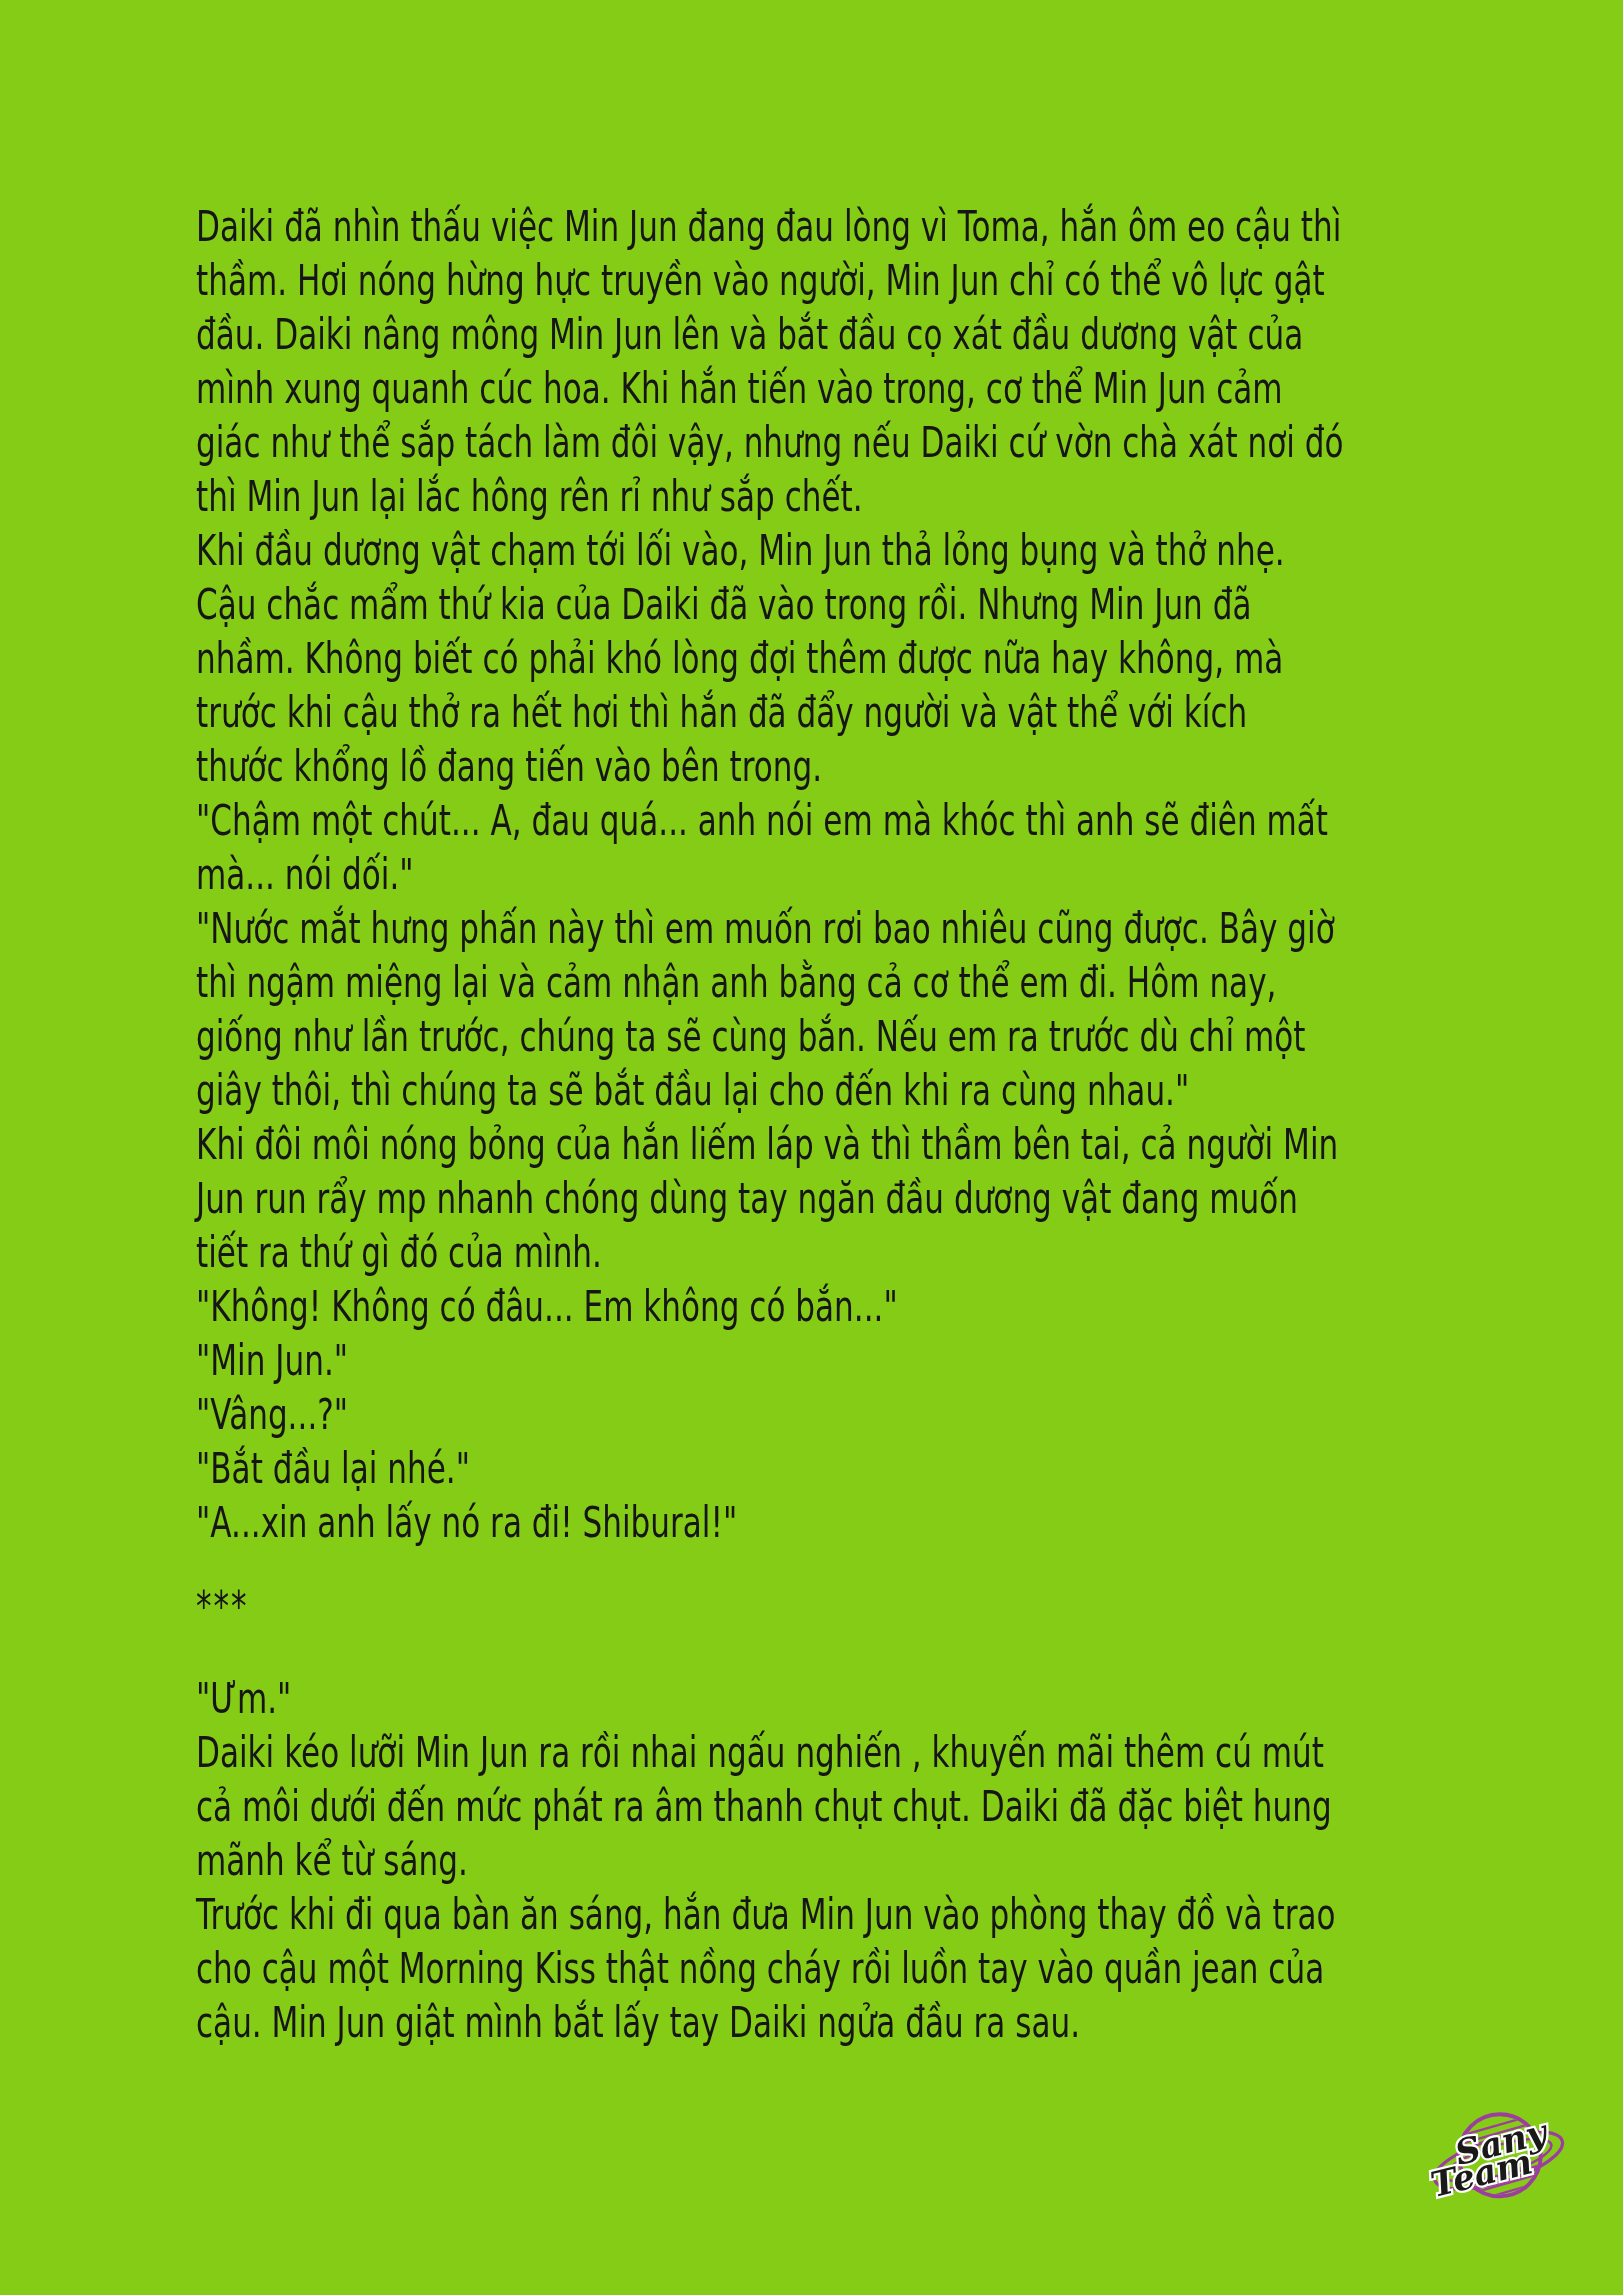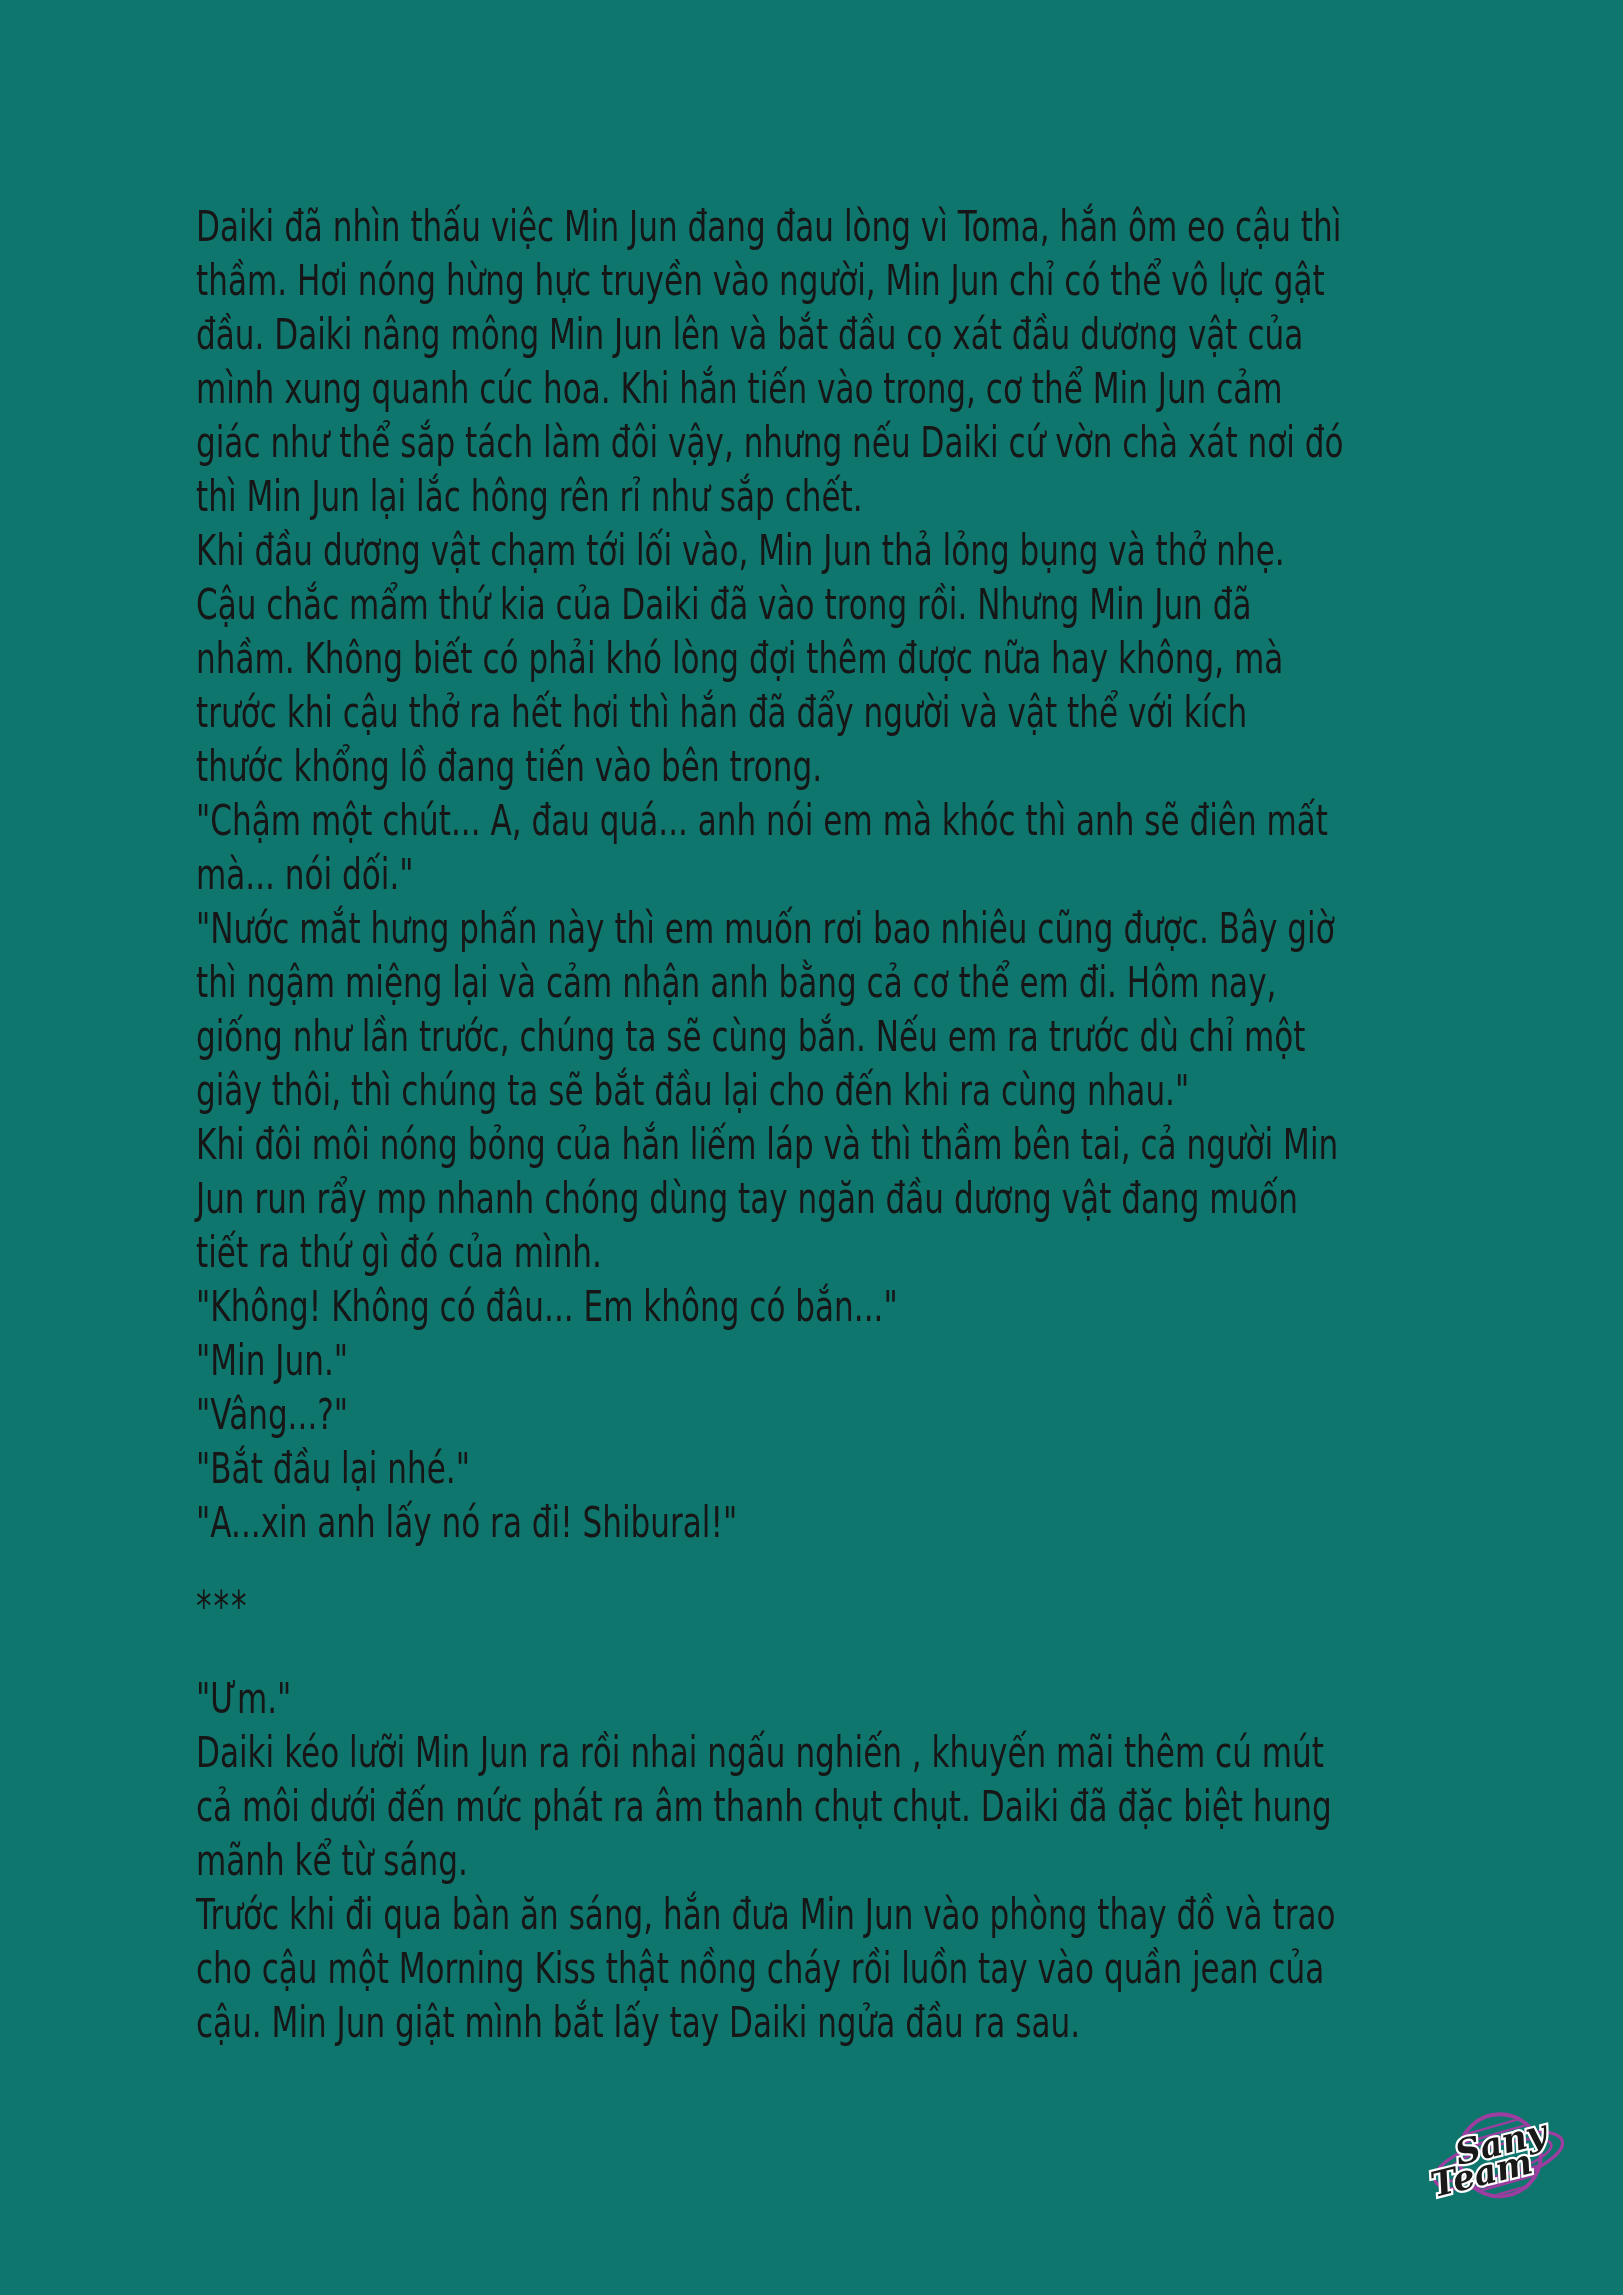--- a/index.html
+++ b/index.html
@@ -4,21 +4,21 @@
 <style>
   html, body {
     margin: 0;
     padding: 0;
     background: #ffffff;
   }
   .page {
     position: relative;
     width: 1623px;
     height: 2295px;
-    background: #0f766e;
+    background: #84cc16;
     overflow: hidden;
     font-family: "DejaVu Sans", "Liberation Sans", sans-serif;
   }
   .text-col {
     position: absolute;
     left: 196px;
     top: 200px;
     width: 1714px;
     transform: scaleX(0.74);
     transform-origin: left top;

